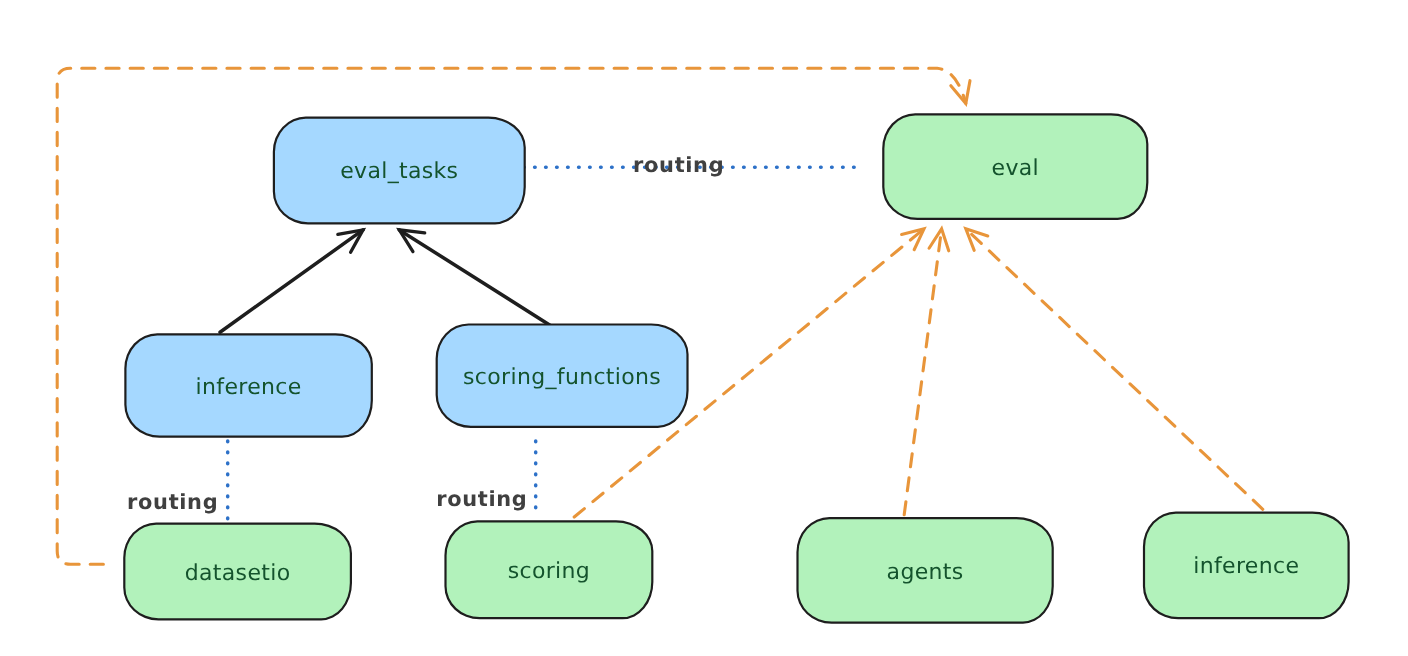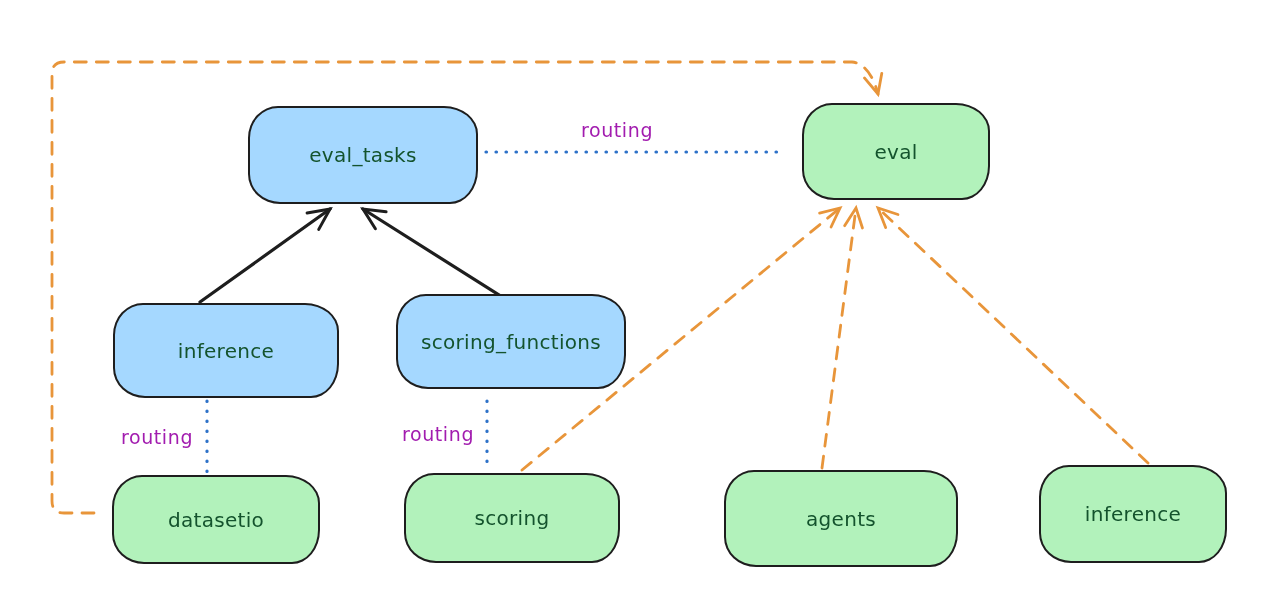--- a/index.html
+++ b/index.html
@@ -32,35 +32,36 @@
     color: #14532d;
     letter-spacing: 0.3px;
     border-radius: 30px 34px 28px 32px / 32px 28px 34px 30px;
     margin-left: 16px;
   }
   .node.blue  { background: #a5d8ff; }
   .node.green { background: #b2f2bb; }
 
   .edge-label {
     position: absolute;
-    color: #a21caf;
-    font-weight: 400;
+    color: #404040;
+    font-weight: 700;
     font-size: 19px;
     letter-spacing: 0.6px;
     transform: translate(-50%, -50%);
     white-space: nowrap;
+    margin-top: 20px;
   }
 
   
   #n-eval_tasks        { left: 232px; top: 106px; width: 230px; height:  98px; }
-  #n-eval              { left: 786px; top: 103px; width: 188px; height:  97px; }
+  #n-eval              { left: 786px; top: 103px; width: 242px; height:  97px; }
   #n-datasets          { left:  97px; top: 303px; width: 226px; height:  95px; }
   #n-scoring_functions { left: 380px; top: 294px; width: 230px; height:  95px; }
   #n-datasetio         { left:  96px; top: 475px; width: 208px; height:  89px; }
-  #n-scoring           { left: 388px; top: 473px; width: 216px; height:  90px; }
+  #n-scoring           { left: 388px; top: 473px; width: 190px; height:  90px; }
   #n-agents            { left: 708px; top: 470px; width: 234px; height:  97px; }
   #n-inference         { left:1023px; top: 465px; width: 188px; height:  98px; }
 
   #lbl-routing-top      { left: 617px; top: 130px; }
   #lbl-routing-datasets { left: 157px; top: 437px; }
   #lbl-routing-scoring  { left: 438px; top: 434px; }
 </style>
 </head>
 <body>
 

